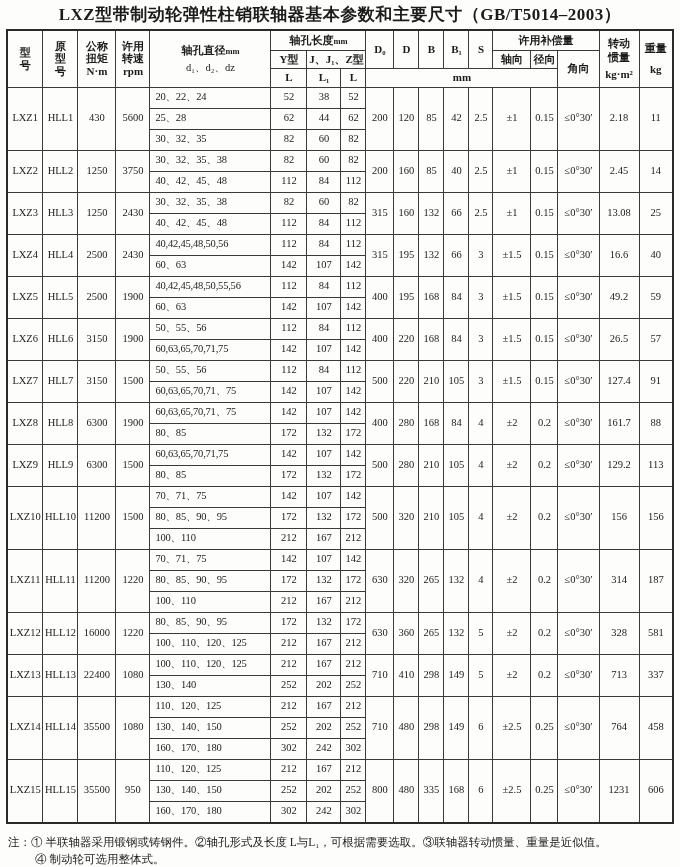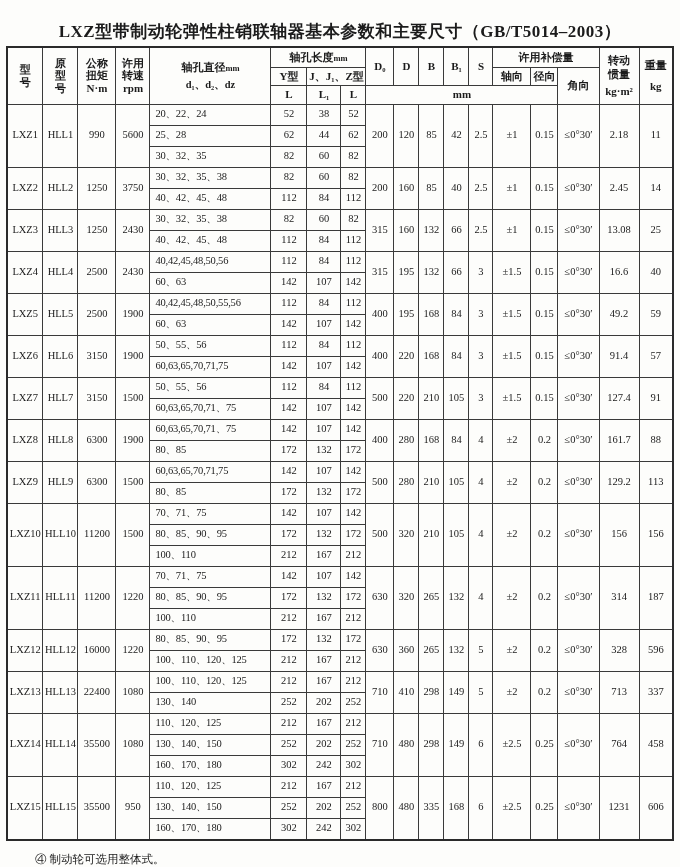--- a/index.html
+++ b/index.html
@@ -7,21 +7,21 @@
     width:680px; height:867px;
     background:#fdfdfb;
     color:#1b1b1b;
     font-family:"Liberation Serif","DejaVu Serif",serif;
     overflow:hidden;
   }
   .page-title {
     text-align:center;
     font-weight:bold;
     font-size:17px;
-    padding-top:20px;
+    padding-top:3px;
     letter-spacing:0.5px;
   }
   table.spec {
     border-collapse:collapse;
     table-layout:fixed;
     width:666px;
     margin:3px auto 0 auto;
     border:2px solid #2a2a2a;
   }
   .spec th, .spec td {
@@ -35,21 +35,21 @@
   }
   .spec thead th { font-weight:bold; font-size:11px; }
   .spec thead tr.hr1 { height:20px; }
   .spec thead tr.hr2 { height:18px; }
   .spec thead tr.hr3 { height:19px; }
   .spec tbody td { height:20px; }
   .pre { white-space:pre-line; }
   .sp2 { line-height:2.3; }
   .l13 { line-height:1.25; }
   .unit { font-size:8.5px; font-weight:bold; }
-  .sym { font-size:10.5px; font-weight:bold; margin-top:5px; }
+  .sym { font-size:10.5px; font-weight:normal; margin-top:5px; }
   .sub2 { margin-top:3px; }
   .sub8 { margin-top:9px; }
   td.left { text-align:left; padding-left:5px; letter-spacing:-0.2px; }
   .notes {
     margin:10px 6px 0 8px;
     font-size:11.5px;
     line-height:1.55;
   }
   .notes .note-line2 { padding-left:27px; }
 </style>
@@ -126,21 +126,21 @@
       <th>L</th>
       <th>L₁</th>
       <th>L</th>
       <th colspan="7">mm</th>
     </tr>
   </thead>
   <tbody>
       <tr>
         <td rowspan="3">LXZ1</td>
         <td rowspan="3">HLL1</td>
-        <td rowspan="3">990</td>
+        <td rowspan="3">430</td>
         <td rowspan="3">5600</td>
         <td class="left">20、22、24</td>
         <td>52</td>
         <td>38</td>
         <td>52</td>
         <td rowspan="3">200</td>
         <td rowspan="3">120</td>
         <td rowspan="3">85</td>
         <td rowspan="3">42</td>
         <td rowspan="3">2.5</td>
@@ -276,21 +276,21 @@
         <td>84</td>
         <td>112</td>
         <td rowspan="2">400</td>
         <td rowspan="2">220</td>
         <td rowspan="2">168</td>
         <td rowspan="2">84</td>
         <td rowspan="2">3</td>
         <td rowspan="2">±1.5</td>
         <td rowspan="2">0.15</td>
         <td rowspan="2">≤0°30′</td>
-        <td rowspan="2">91.4</td>
+        <td rowspan="2">26.5</td>
         <td rowspan="2">57</td>
       </tr>
       <tr>
         <td class="left">60,63,65,70,71,75</td>
         <td>142</td>
         <td>107</td>
         <td>142</td>
       </tr>
       <tr>
         <td rowspan="2">LXZ7</td>
@@ -445,21 +445,21 @@
         <td>172</td>
         <td rowspan="2">630</td>
         <td rowspan="2">360</td>
         <td rowspan="2">265</td>
         <td rowspan="2">132</td>
         <td rowspan="2">5</td>
         <td rowspan="2">±2</td>
         <td rowspan="2">0.2</td>
         <td rowspan="2">≤0°30′</td>
         <td rowspan="2">328</td>
-        <td rowspan="2">596</td>
+        <td rowspan="2">581</td>
       </tr>
       <tr>
         <td class="left">100、110、120、125</td>
         <td>212</td>
         <td>167</td>
         <td>212</td>
       </tr>
       <tr>
         <td rowspan="2">LXZ13</td>
         <td rowspan="2">HLL13</td>
@@ -547,14 +547,15 @@
       <tr>
         <td class="left">160、170、180</td>
         <td>302</td>
         <td>242</td>
         <td>302</td>
       </tr>
     </tbody>
 </table>
 
 <div class="notes">
+  <div>注：① 半联轴器采用锻钢或铸钢件。②轴孔形式及长度 L与L₁，可根据需要选取。③联轴器转动惯量、重量是近似值。</div>
   <div class="note-line2">④ 制动轮可选用整体式。</div>
 </div>
 
 </body></html>

